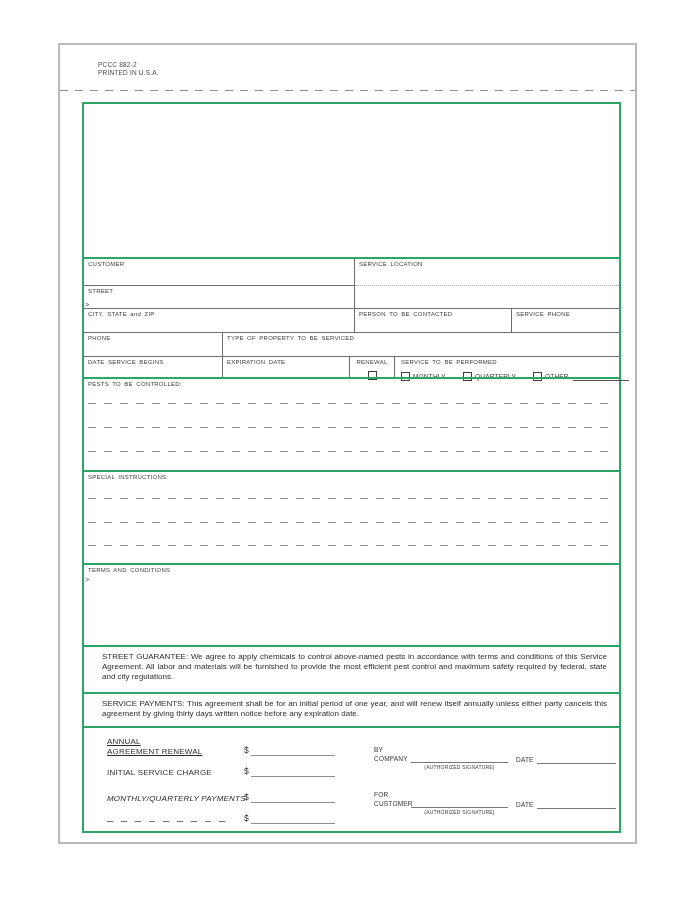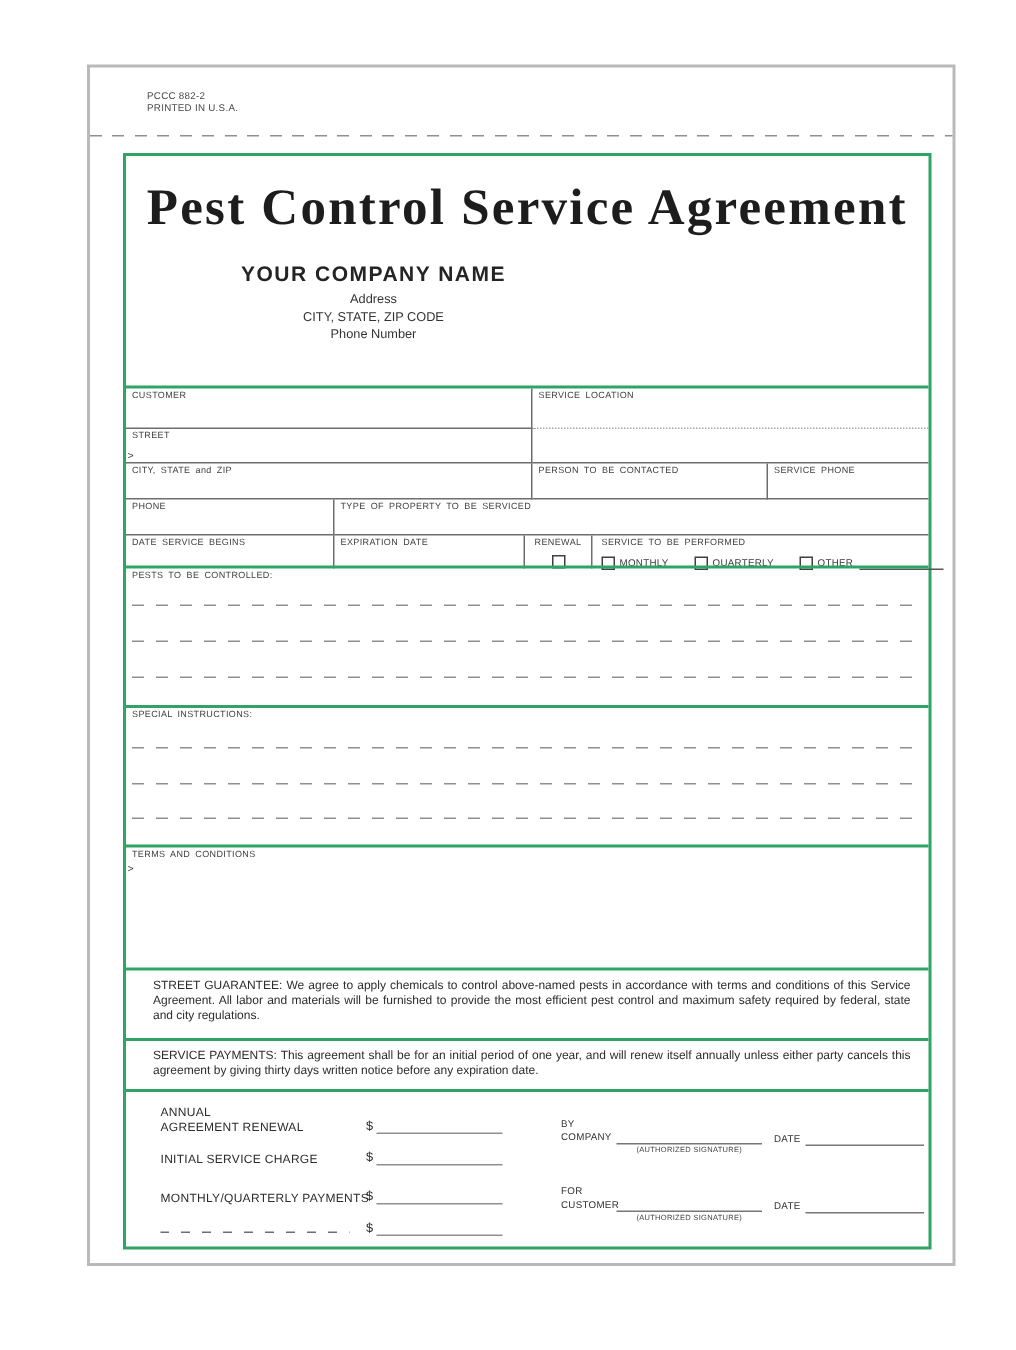--- a/index.html
+++ b/index.html
@@ -69,28 +69,21 @@
 
   <div class="imprint">
     <div>PCCC 882-2</div>
     <div>PRINTED IN U.S.A.</div>
   </div>
 
   <div class="perf"></div>
 
   <div class="gbox">
 
-    <div class="title">Pest Control Service Agreement</div>
-
-    <div class="company">
-      <div class="cname">YOUR COMPANY NAME</div>
-      <div class="cline">Address</div>
-      <div class="cline">CITY, STATE, ZIP CODE</div>
-      <div class="cline">Phone Number</div>
-    </div>
+
 
     <div class="sec sec-table">
       <div class="cell br bb" style="left:0;top:0;width:271px;height:27px;">
         <span class="cl">CUSTOMER</span>
       </div>
       <div class="cell bb-dot" style="left:271px;right:0;top:0;height:27px;">
         <span class="cl">SERVICE LOCATION</span>
       </div>
 
       <div class="cell br bb" style="left:0;top:27px;width:271px;height:23px;">
@@ -169,32 +162,32 @@
 
     <div class="sec sec-renew">
       <div class="para">
         <span>SERVICE PAYMENTS:</span>
         <span>This agreement shall be for an initial period of one year, and will renew itself annually unless either party cancels this agreement by giving thirty days written notice before any expiration date.</span>
       </div>
     </div>
 
     <div class="sec sec-charges">
 
-      <div class="chg-label" style="left:23px;top:9px;">
+      <div class="chg-label" style="left:23px;top:9px;text-decoration:underline;">
         <div>ANNUAL</div>
         <div>AGREEMENT RENEWAL</div>
       </div>
       <span class="dollar" style="left:160px;top:17px;">$</span>
       <div class="mline" style="left:167px;top:17px;"></div>
 
       <div class="chg-label" style="left:23px;top:40px;">INITIAL  SERVICE  CHARGE</div>
       <span class="dollar" style="left:160px;top:38px;">$</span>
       <div class="mline" style="left:167px;top:38px;"></div>
 
-      <div class="chg-label" style="left:23px;top:66px;">MONTHLY/QUARTERLY PAYMENTS</div>
+      <div class="chg-label" style="left:23px;top:66px;font-style:italic;">MONTHLY/QUARTERLY PAYMENTS</div>
       <span class="dollar" style="left:160px;top:64px;">$</span>
       <div class="mline" style="left:167px;top:64px;"></div>
 
       <div class="chg-dash" style="left:23px;top:93px;"></div>
       <span class="dollar" style="left:160px;top:85px;">$</span>
       <div class="mline" style="left:167px;top:85px;"></div>
 
       <div class="sig-label" style="left:290px;top:18px;">
         <div>BY</div>
         <div>COMPANY</div>

